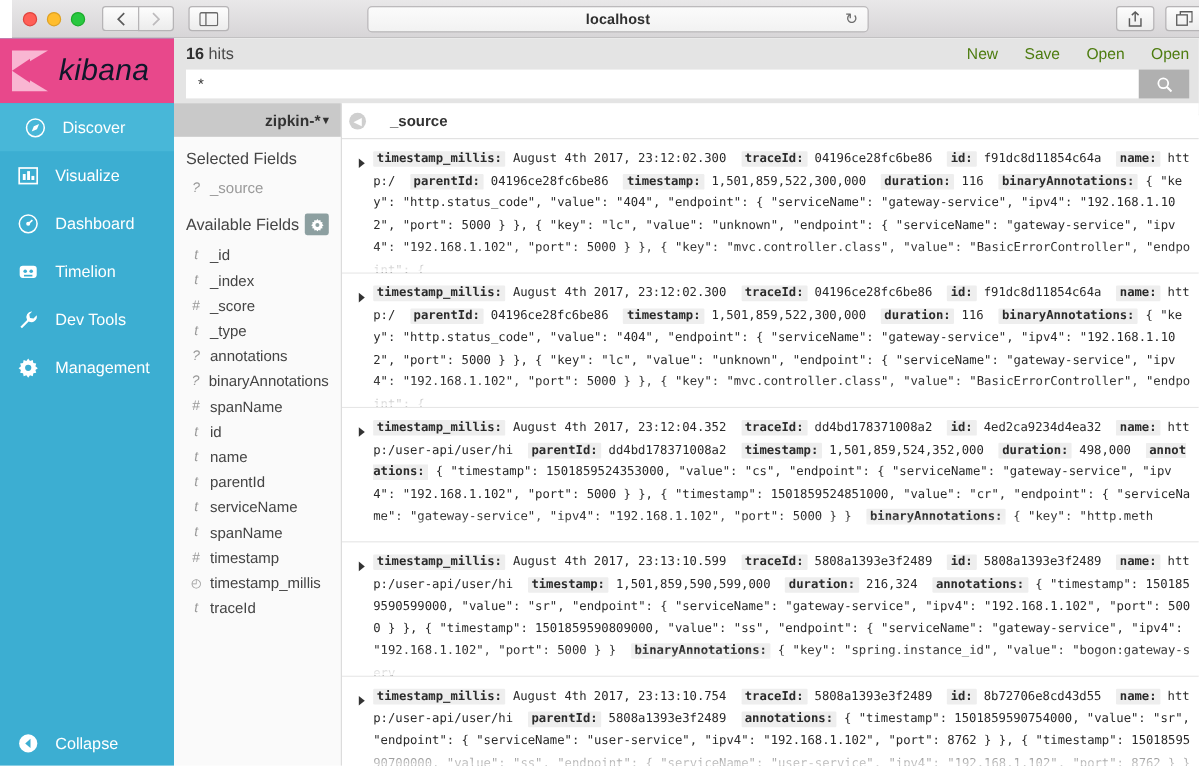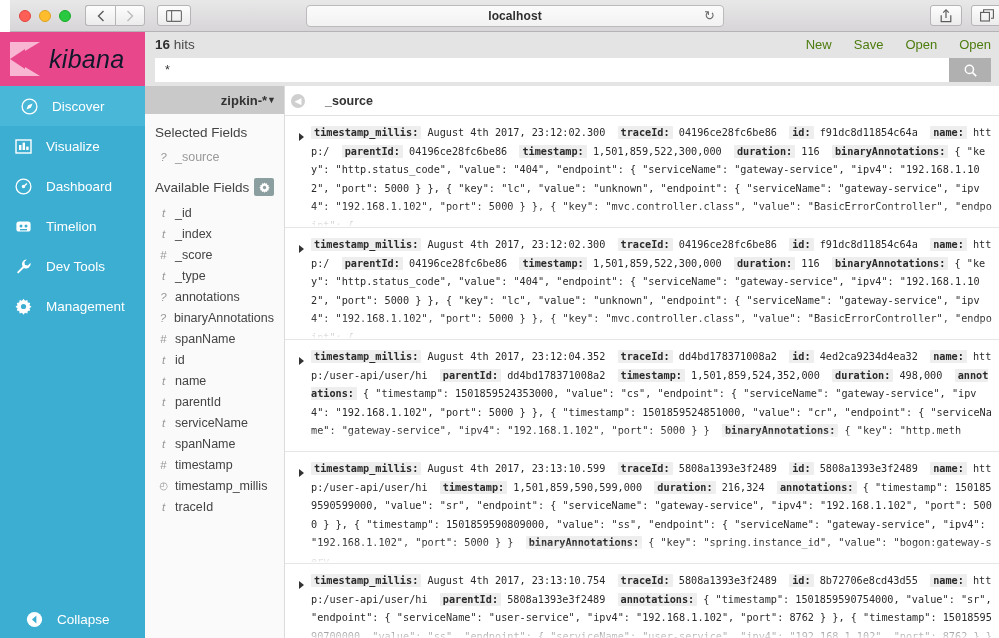--- a/index.html
+++ b/index.html
@@ -76,21 +76,21 @@
   .nav-item {
     height: 40px; display: flex; align-items: center; gap: 14px;
     padding-left: 14px; color: #fff; font-size: 13.5px;
   }
   .nav-item.active { background: #48b7d8; padding-left: 20px; }
   .nav-ico { width: 18px; height: 18px; display: flex; align-items: center; justify-content: center; color: #fff; }
   .nav-ico svg { display: block; }
 
   .collapse {
     position: absolute; bottom: 0; left: 0; width: 145px; height: 38px;
-    display: flex; align-items: center; gap: 14px; padding-left: 25px;
+    display: flex; align-items: center; gap: 14px; padding-left: 14px;
     color: #fff; font-size: 13.5px;
   }
 
   
   .topbar {
     position: absolute; left: 145px; top: 0; width: 854px; height: 64px;
     background: #e4e4e4; border-bottom: 1px solid #d3d3d3;
   }
   .hits { position: absolute; left: 10px; top: 5px; font-size: 13.5px; color: #4a4a4a; }
   .hits b { font-weight: 700; color: #2f2f2f; }

